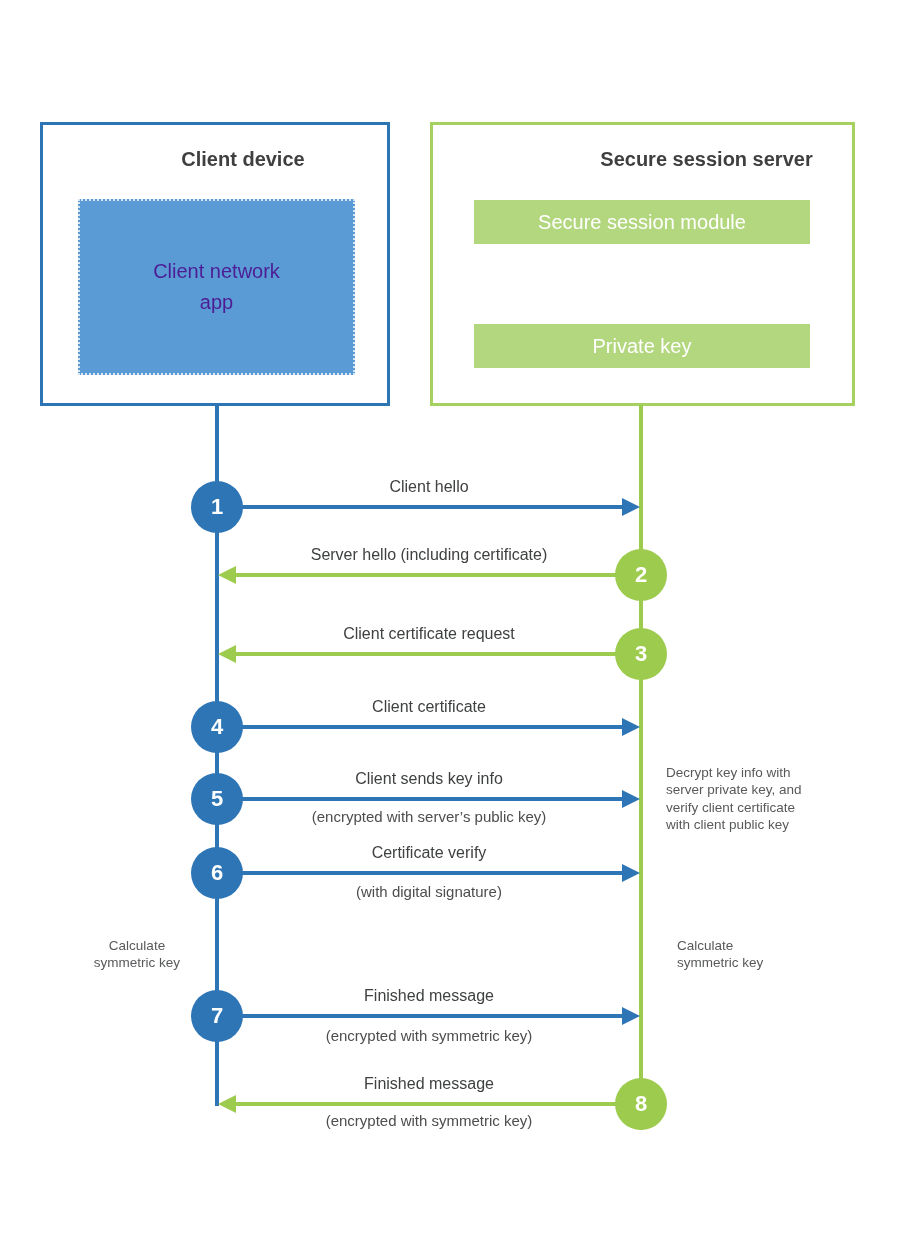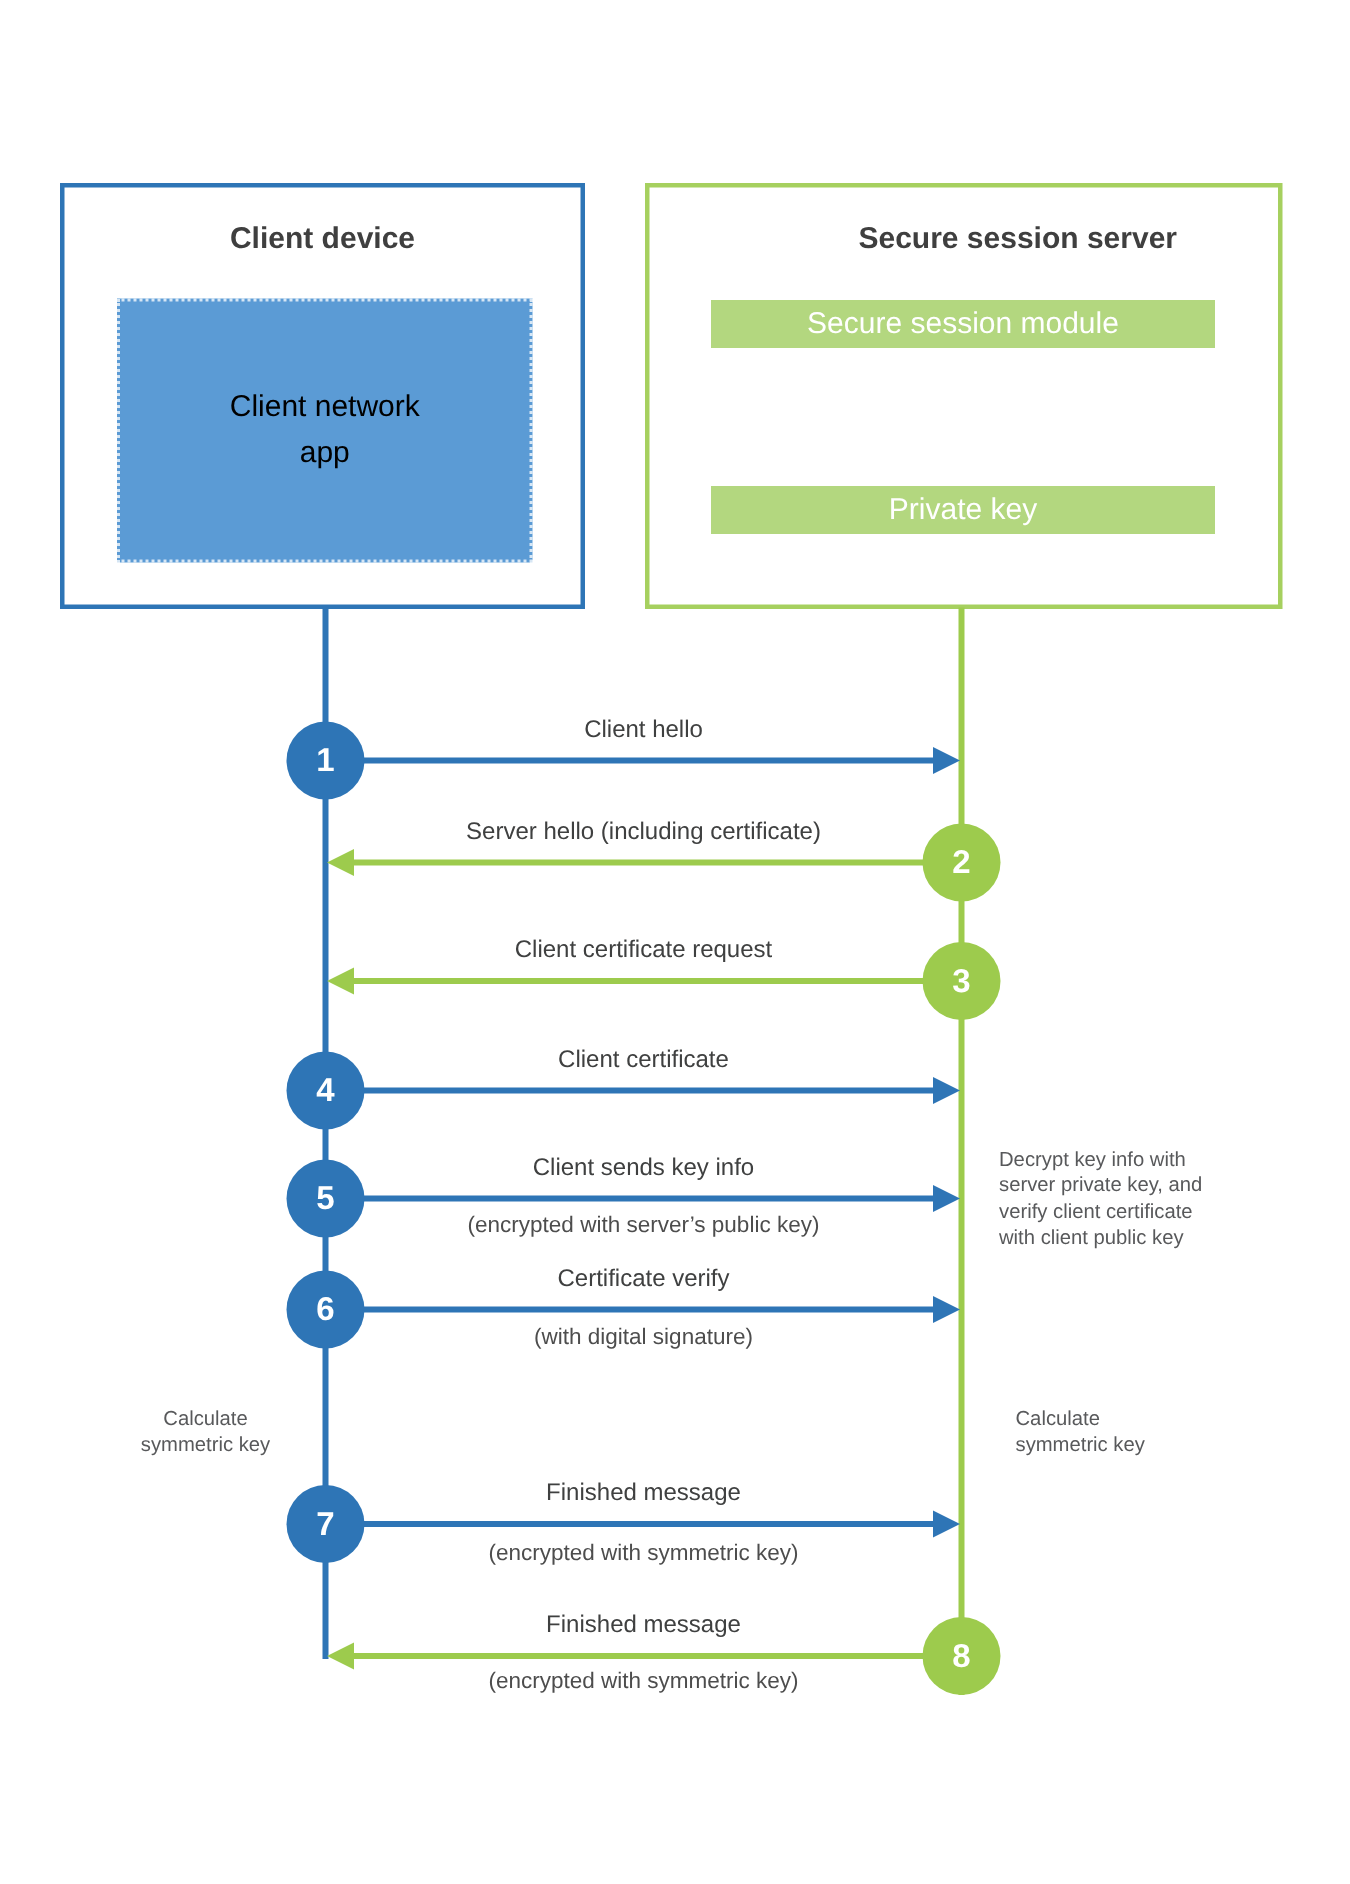--- a/index.html
+++ b/index.html
@@ -10,35 +10,35 @@
     position:absolute;left:37px;top:30px;
     font-size:28px;font-weight:400;color:#58595b;letter-spacing:.2px;
   }
 
   
   .pbox{position:absolute;box-sizing:border-box;background:#fff;}
   .pbox.client{left:40px;top:122px;width:350px;height:284px;border:3px solid var(--blue-stroke);}
   .pbox.server{left:430px;top:122px;width:425px;height:284px;border:3px solid var(--green-border);}
   .pbox-title{
     position:absolute;top:148px;text-align:center;
-    font-size:20px;font-weight:700;color:#3f3f3f;
+    font-size:20px;font-weight:700;color:#3f3f3f;padding-left:28px;
   }
   .pbox-title.client-t{left:40px;width:350px;}
   .pbox-title.server-t{left:430px;width:425px;margin-left:36px;}
 
   .app-rect{
     position:absolute;left:78px;top:199px;width:277px;height:176px;
     background:var(--blue-fill);
     border:2px dotted rgba(255,255,255,.75);box-sizing:border-box;
     display:flex;flex-direction:column;align-items:center;justify-content:center;
-    color:#000000;font-size:20px;line-height:1.55;text-align:center;
+    color:#4c1d95;font-size:20px;line-height:1.55;text-align:center;
   }
 
   .gbar{
-    position:absolute;left:474px;width:336px;height:32px;
+    position:absolute;left:474px;width:336px;height:44px;
     background:var(--green-fill);
     display:flex;align-items:center;justify-content:center;
     color:#fff;font-size:20px;
   }
 
   
   .vline{position:absolute;width:4px;}
   .vline.blue{left:215px;top:405px;height:701px;background:var(--blue-stroke);}
   .vline.green{left:639px;top:405px;height:725px;background:var(--green-stroke);}
 

